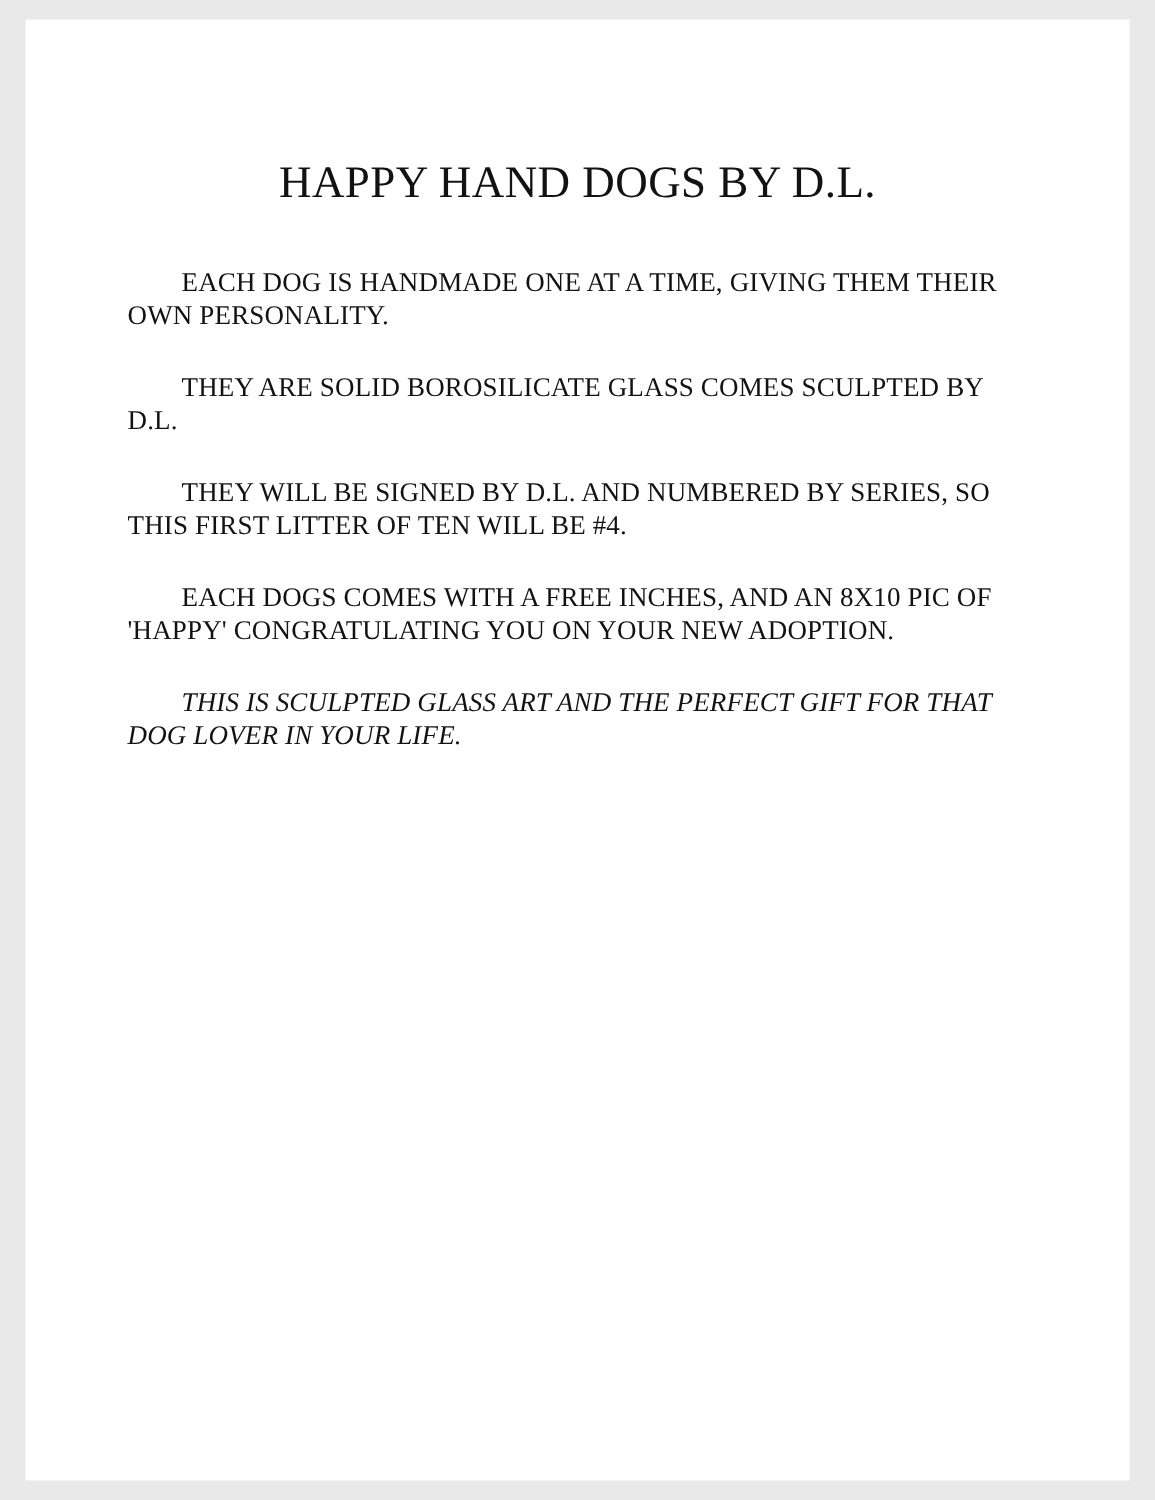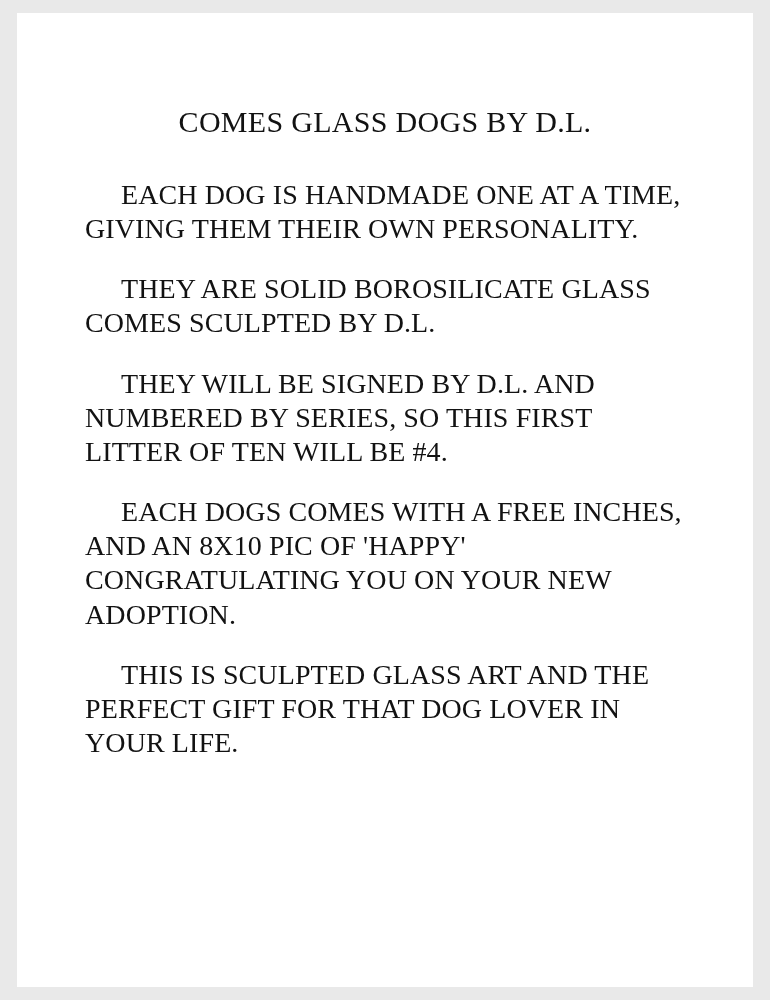--- a/index.html
+++ b/index.html
@@ -31,36 +31,37 @@
     margin: 0;
     padding-top: 92px;
     line-height: 1.1;
   }
   .body-block {
     margin: 0 auto;
     padding-top: 40px;
     width: 600px;
   }
   .para {
-    font-size: 28px;
+    font-size: 18px;
     line-height: 1.22;
     color: #121212;
     margin: 0 0 26px 0;
     text-indent: 36px;
     letter-spacing: 0.1px;
   }
   .para:last-child {
     margin-bottom: 12px;
+    font-style: italic;
   }
 </style>
 </head>
 <body>
 
 <div class="page">
-  <h1 class="doc-title">COMES GLASS DOGS BY D.L.</h1>
+  <h1 class="doc-title">HAPPY HAND DOGS BY D.L.</h1>
   <div class="body-block">
     <p class="para">EACH DOG IS HANDMADE ONE AT A TIME, GIVING THEM THEIR OWN PERSONALITY.</p>
     <p class="para">THEY ARE SOLID BOROSILICATE GLASS COMES SCULPTED BY D.L.</p>
     <p class="para">THEY WILL BE SIGNED BY D.L. AND NUMBERED BY SERIES, SO THIS FIRST LITTER OF TEN WILL BE #4.</p>
     <p class="para">EACH DOGS COMES WITH A FREE INCHES, AND AN 8X10 PIC OF 'HAPPY' CONGRATULATING YOU ON YOUR NEW ADOPTION.</p>
     <p class="para">THIS IS SCULPTED GLASS ART AND THE PERFECT GIFT FOR THAT DOG LOVER IN YOUR LIFE.</p>
   </div>
 </div>
 
 </body></html>

